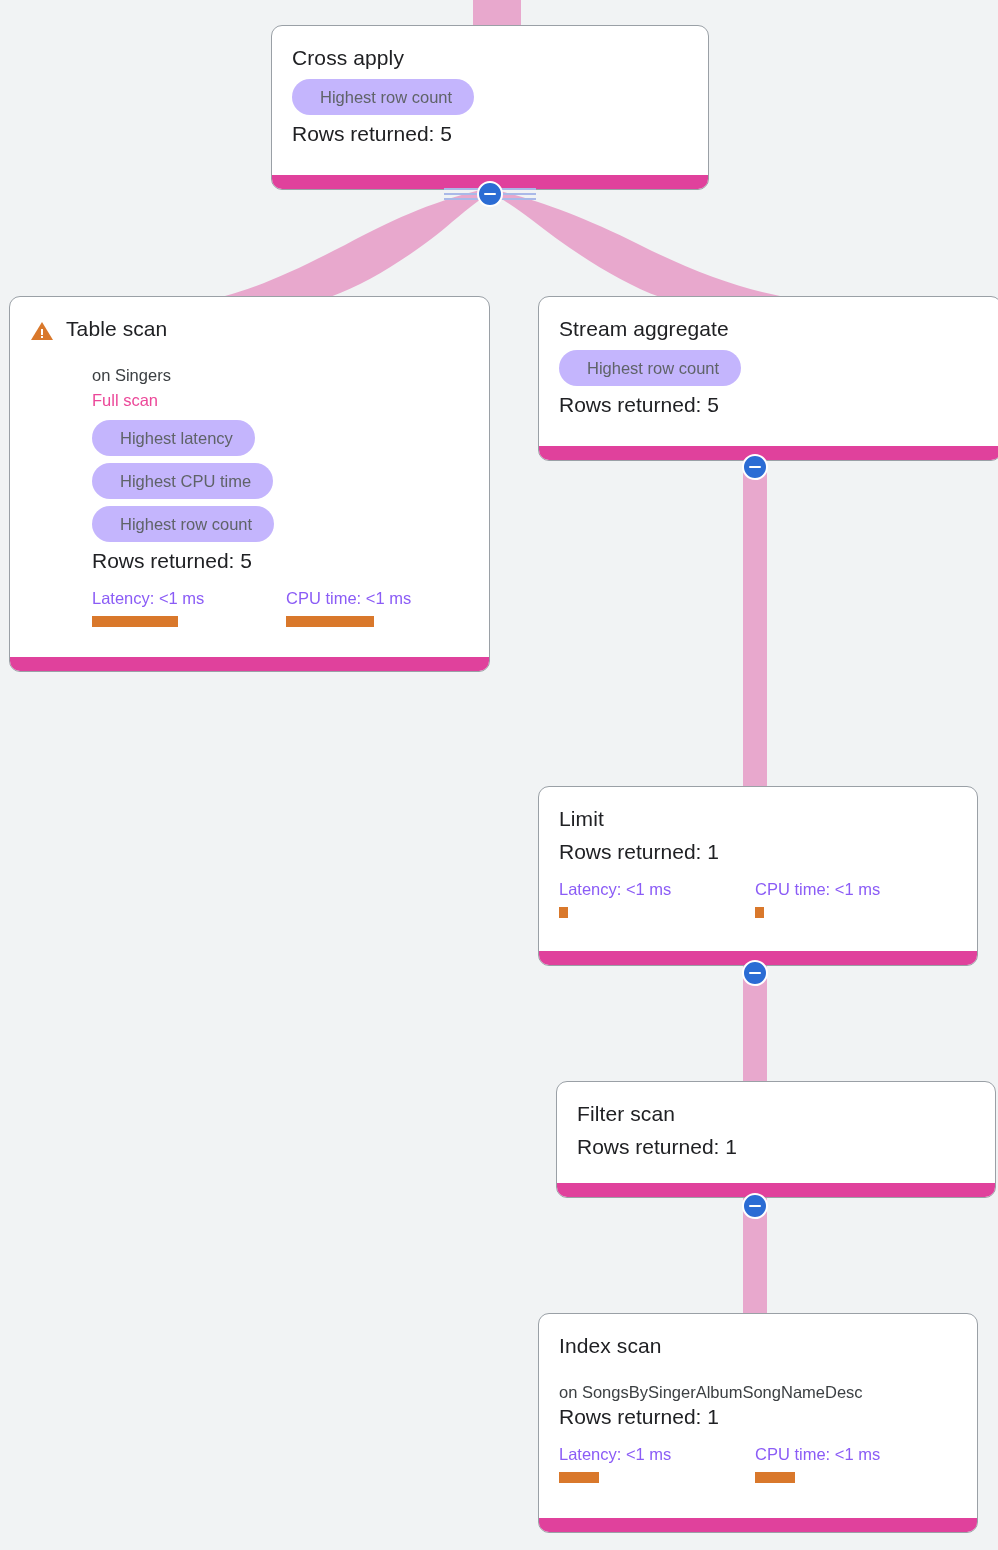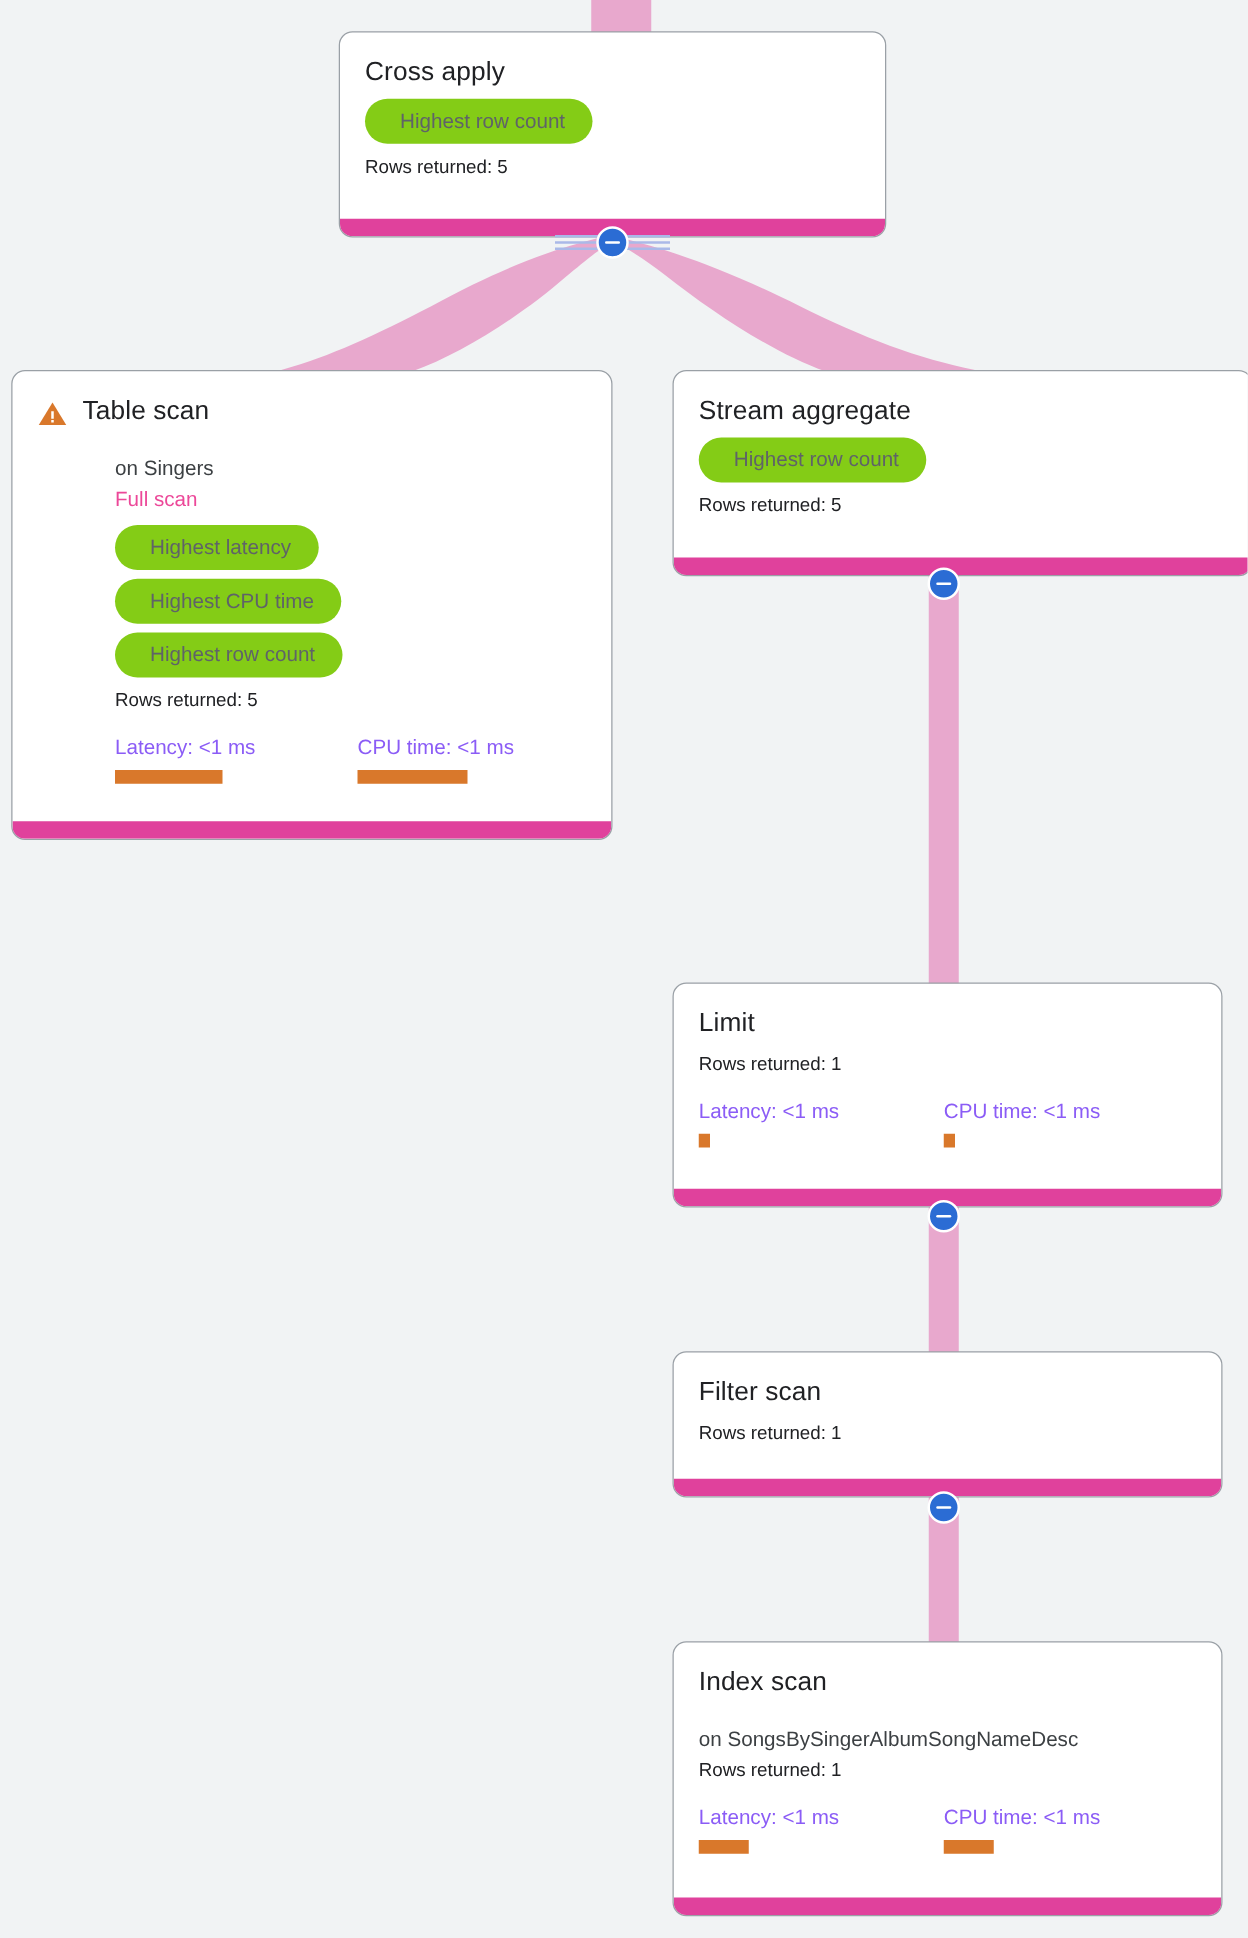--- a/index.html
+++ b/index.html
@@ -76,32 +76,32 @@
     color: #ec4899;
     margin-top: 0;
   }
 
   .chips {
     margin-top: 7px;
   }
   .chip {
     display: block;
     width: max-content;
-    background: #84cc16;
+    background: #c4b5fd;
     color: #5f6368;
     font-size: 16.5px;
     line-height: 20px;
     border-radius: 18px;
     padding: 8px 22px 8px 28px;
     margin-bottom: 7px;
   }
   .chip:last-child { margin-bottom: 0; }
 
   .rows-line {
-    font-size: 15px;
+    font-size: 21px;
     line-height: 24px;
     color: #202124;
     margin-top: 7px;
   }
 
   .metrics {
     display: flex;
     margin-top: 14px;
   }
   .metric {
@@ -271,21 +271,21 @@
       <div class="metric">
         <div class="metric-label">CPU time: &lt;1 ms</div>
         <div class="metric-bar" style="width:9px;"></div>
       </div>
     </div>
   </div>
   <div class="node-accent"></div>
 </div>
 <div class="collapse-btn" style="left:742px; top:960px;"></div>
 
-<div class="node" style="left:538px; top:1081px; width:440px; height:117px;">
+<div class="node" style="left:556px; top:1081px; width:440px; height:117px;">
   <div class="node-body">
     <div class="node-head">
       <div class="node-title">Filter scan</div>
     </div>
     <div class="rows-line">Rows returned: 1</div>
   </div>
   <div class="node-accent"></div>
 </div>
 <div class="collapse-btn" style="left:742px; top:1193px;"></div>
 

